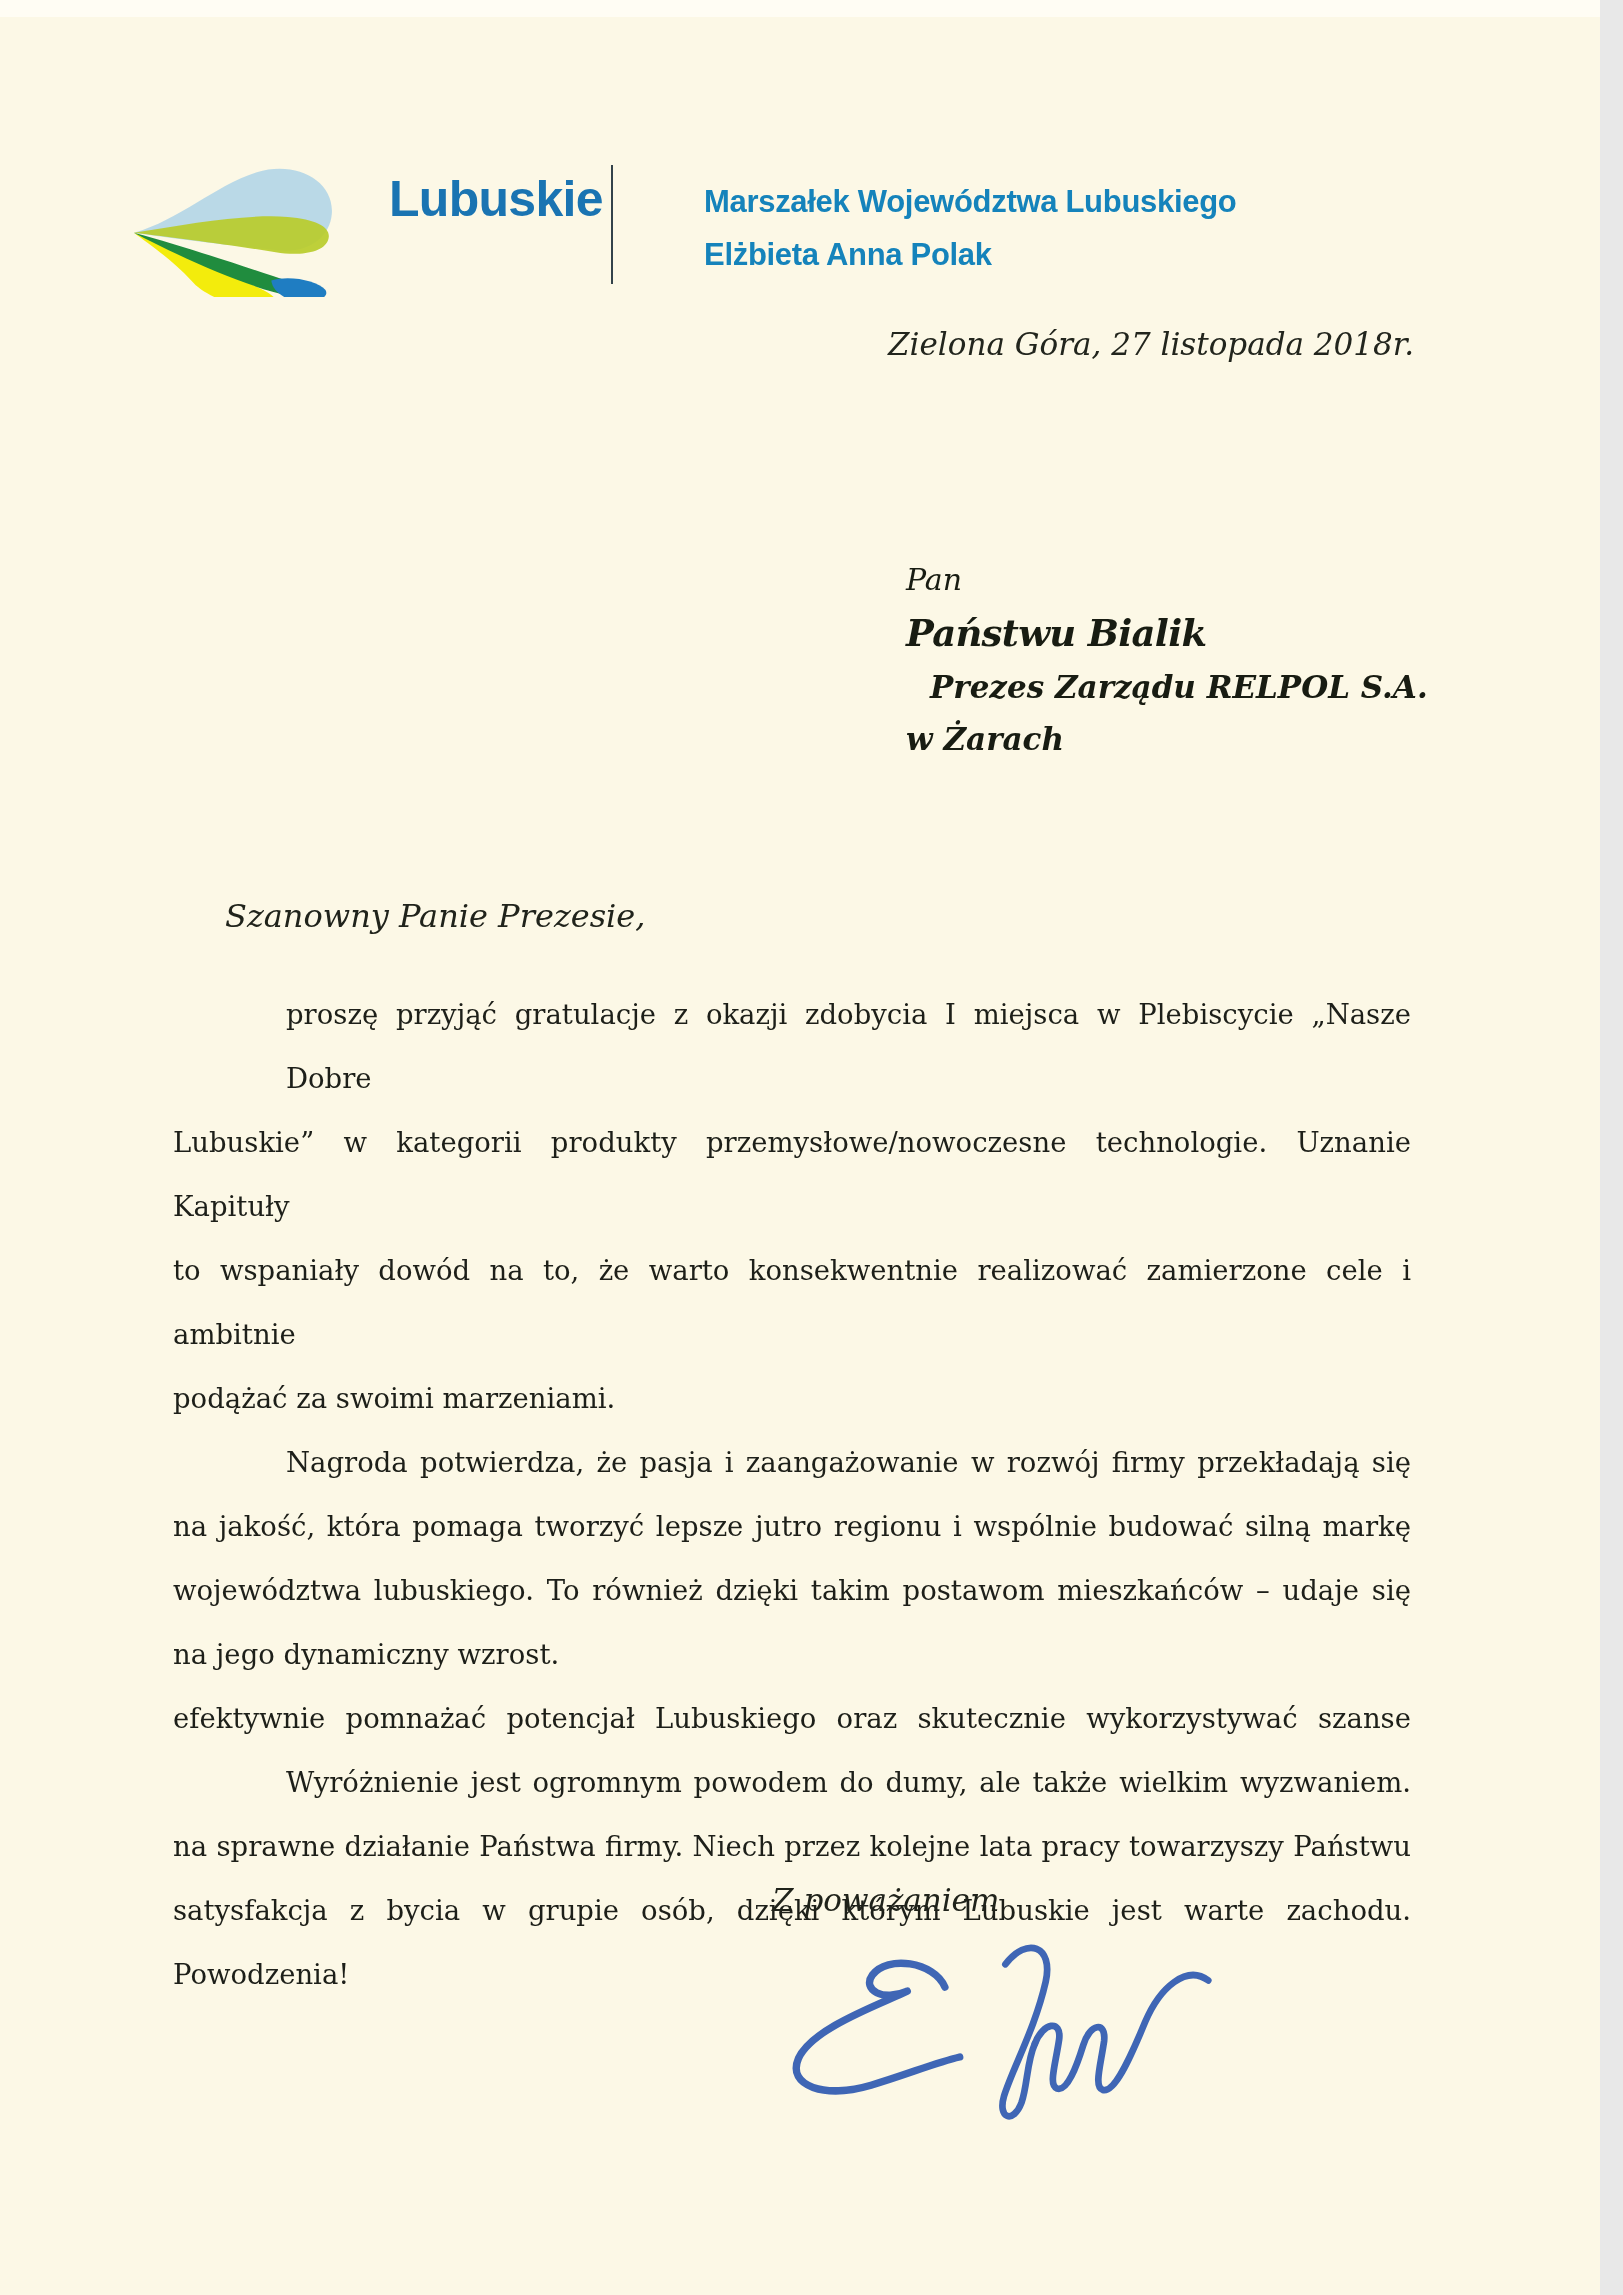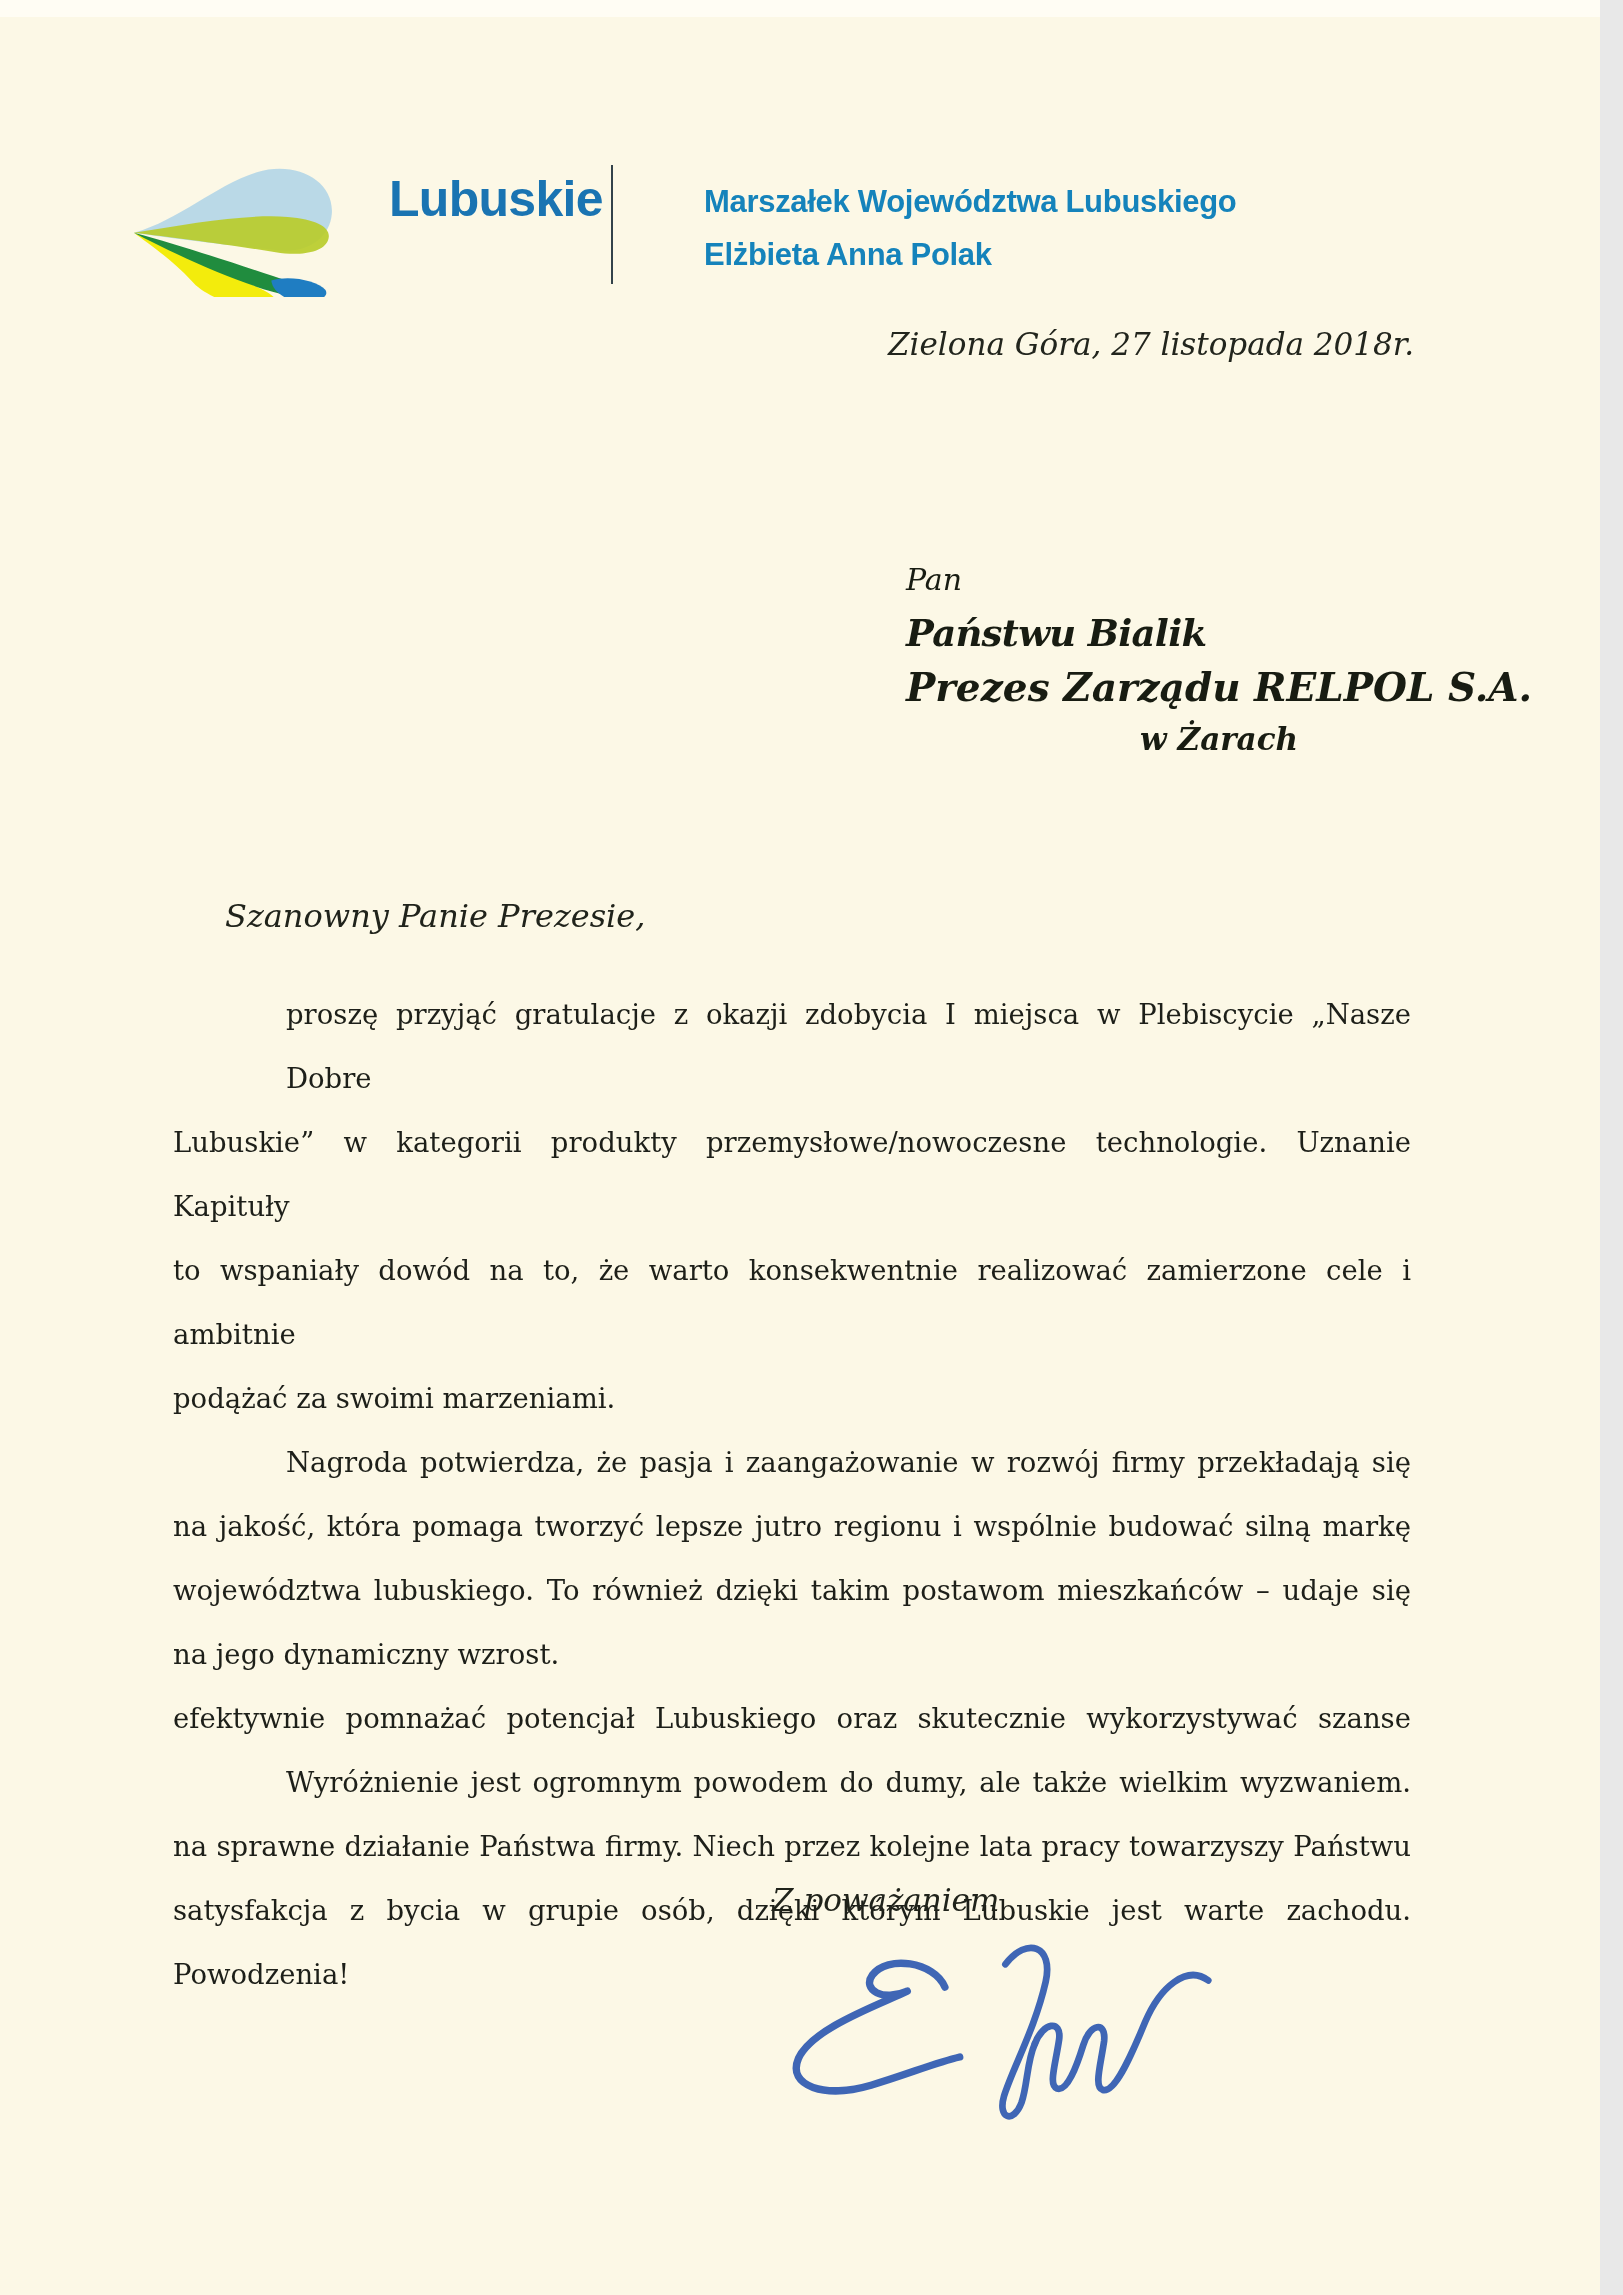--- a/index.html
+++ b/index.html
@@ -38,22 +38,22 @@
     position:absolute;left:838px;top:326px;width:576px;
     text-align:right;font-style:italic;font-size:31px;color:#22251d;
   }
   
   .recipient{
     position:absolute;left:906px;top:554px;
     font-style:italic;color:#181c12;
   }
   .recipient .r-pan{font-size:30px;font-weight:normal;line-height:52px;}
   .recipient .r-name{font-size:37px;font-weight:bold;line-height:55px;letter-spacing:-0.7px;}
-  .recipient .r-role{font-size:39px;font-weight:bold;line-height:52px;}
-  .recipient .r-city{font-size:31px;font-weight:bold;line-height:52px;text-align:center;}
+  .recipient .r-role{font-size:31px;font-weight:bold;line-height:52px;margin-left:24px;}
+  .recipient .r-city{font-size:31px;font-weight:bold;line-height:52px;}
   
   .salutation{
     position:absolute;left:225px;top:897px;
     font-style:italic;font-size:32px;color:#20231b;
   }
   
   .letter-body{
     position:absolute;left:173px;top:982px;width:1238px;
     font-size:27.5px;line-height:64px;color:#1d1f19;
   }

